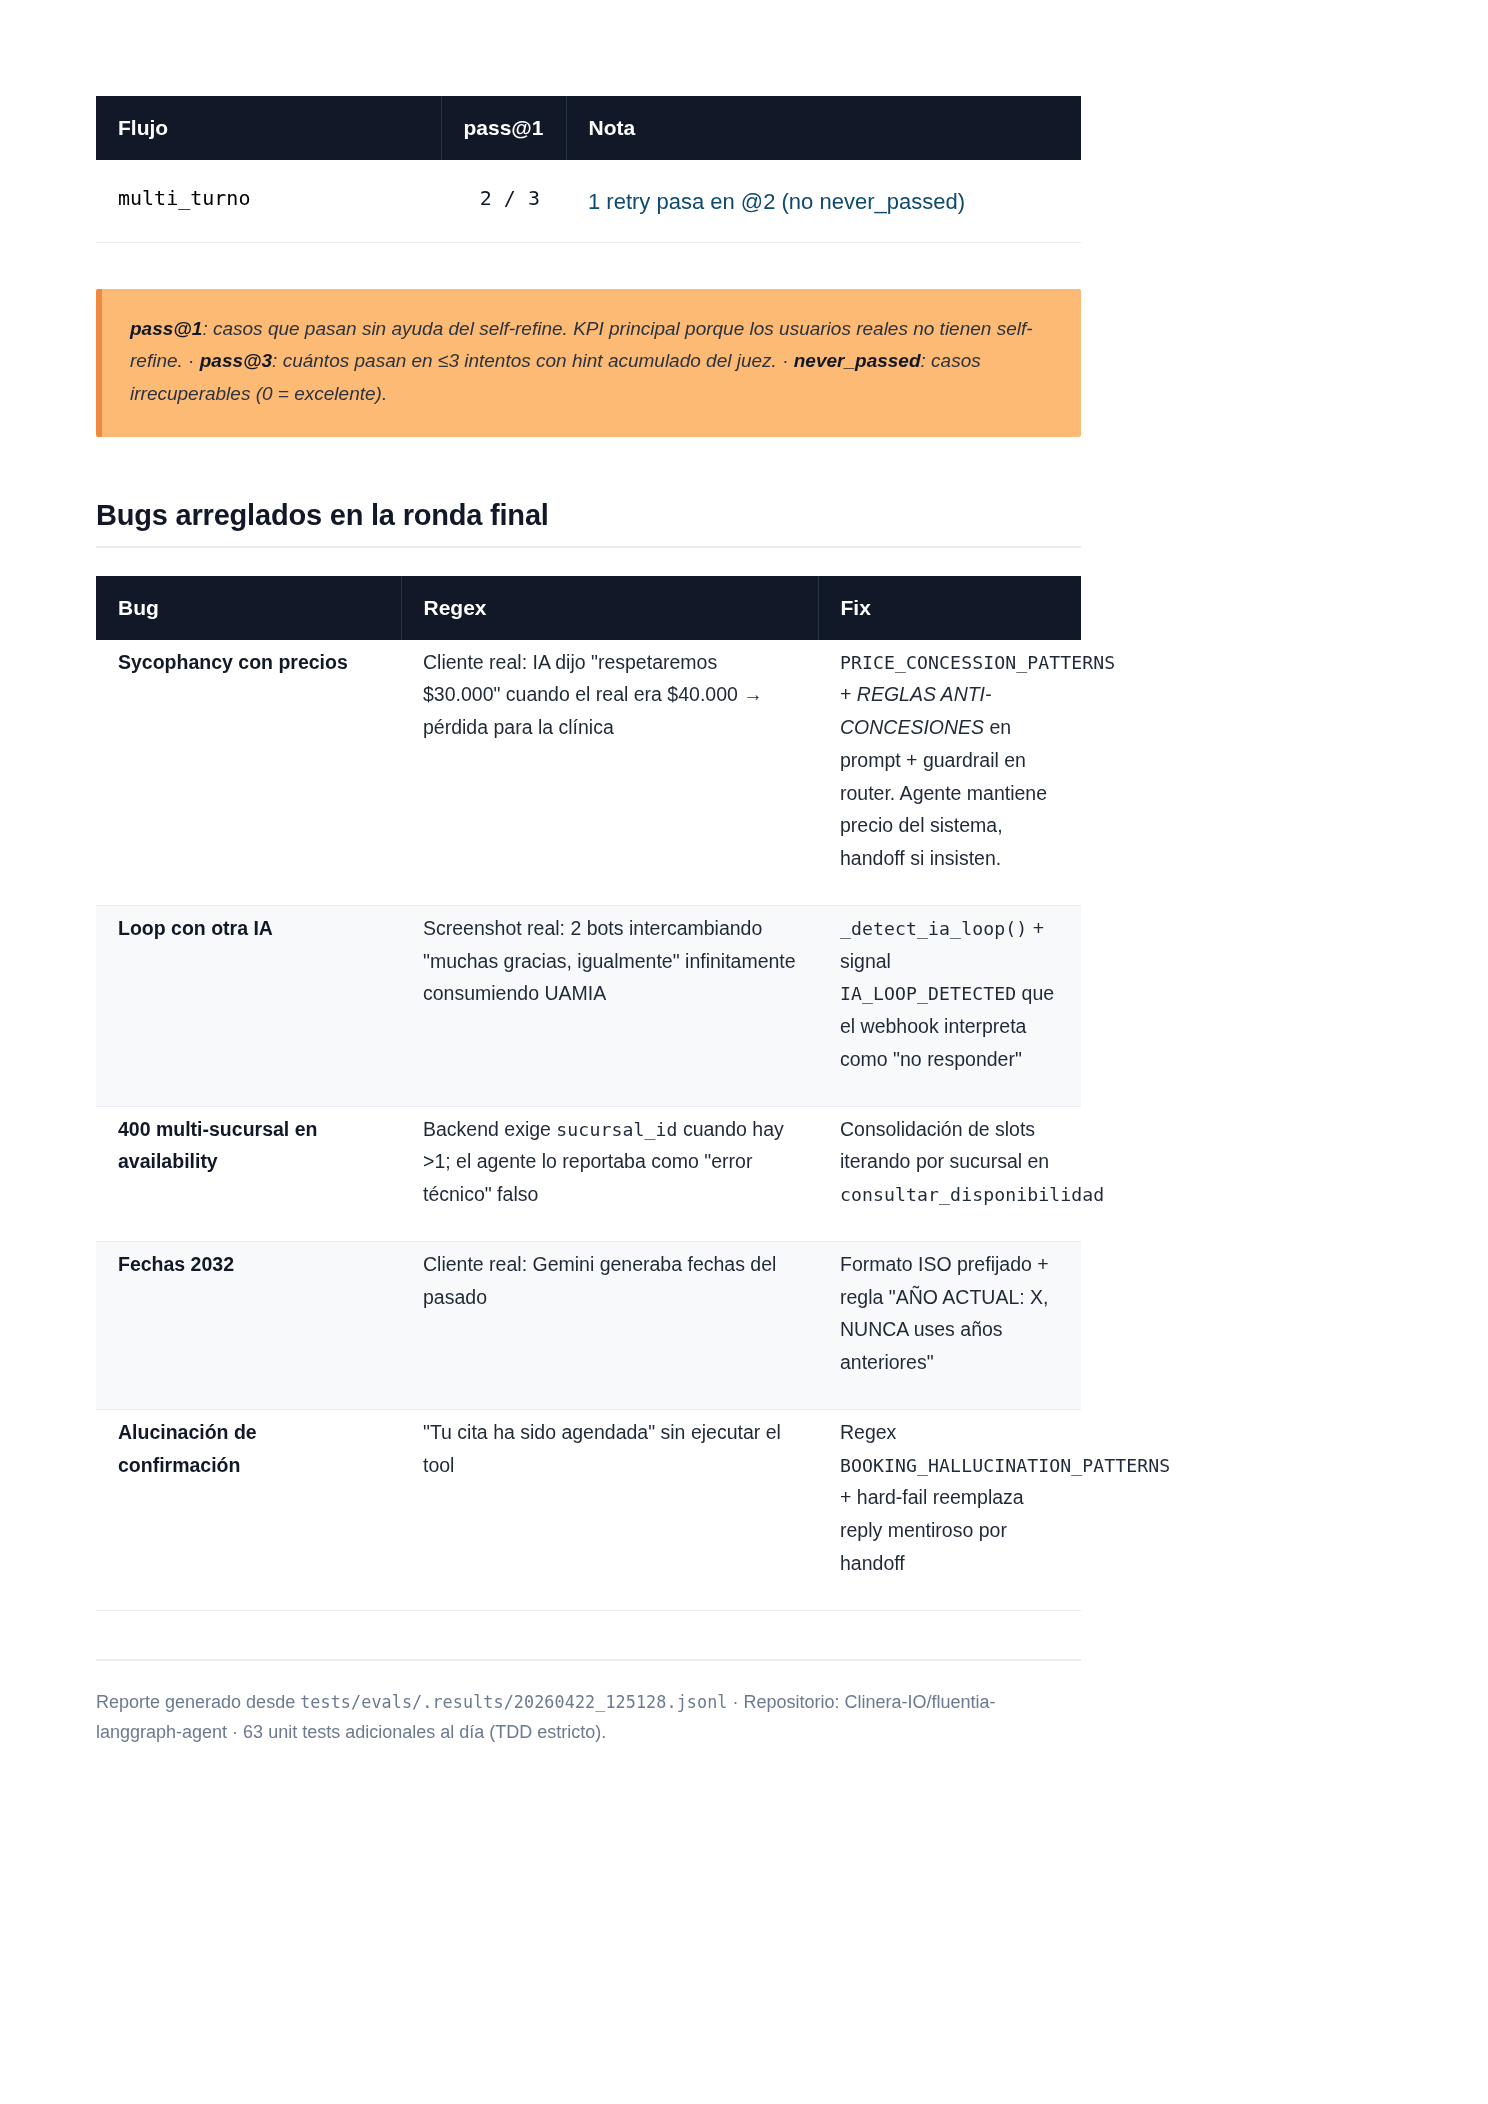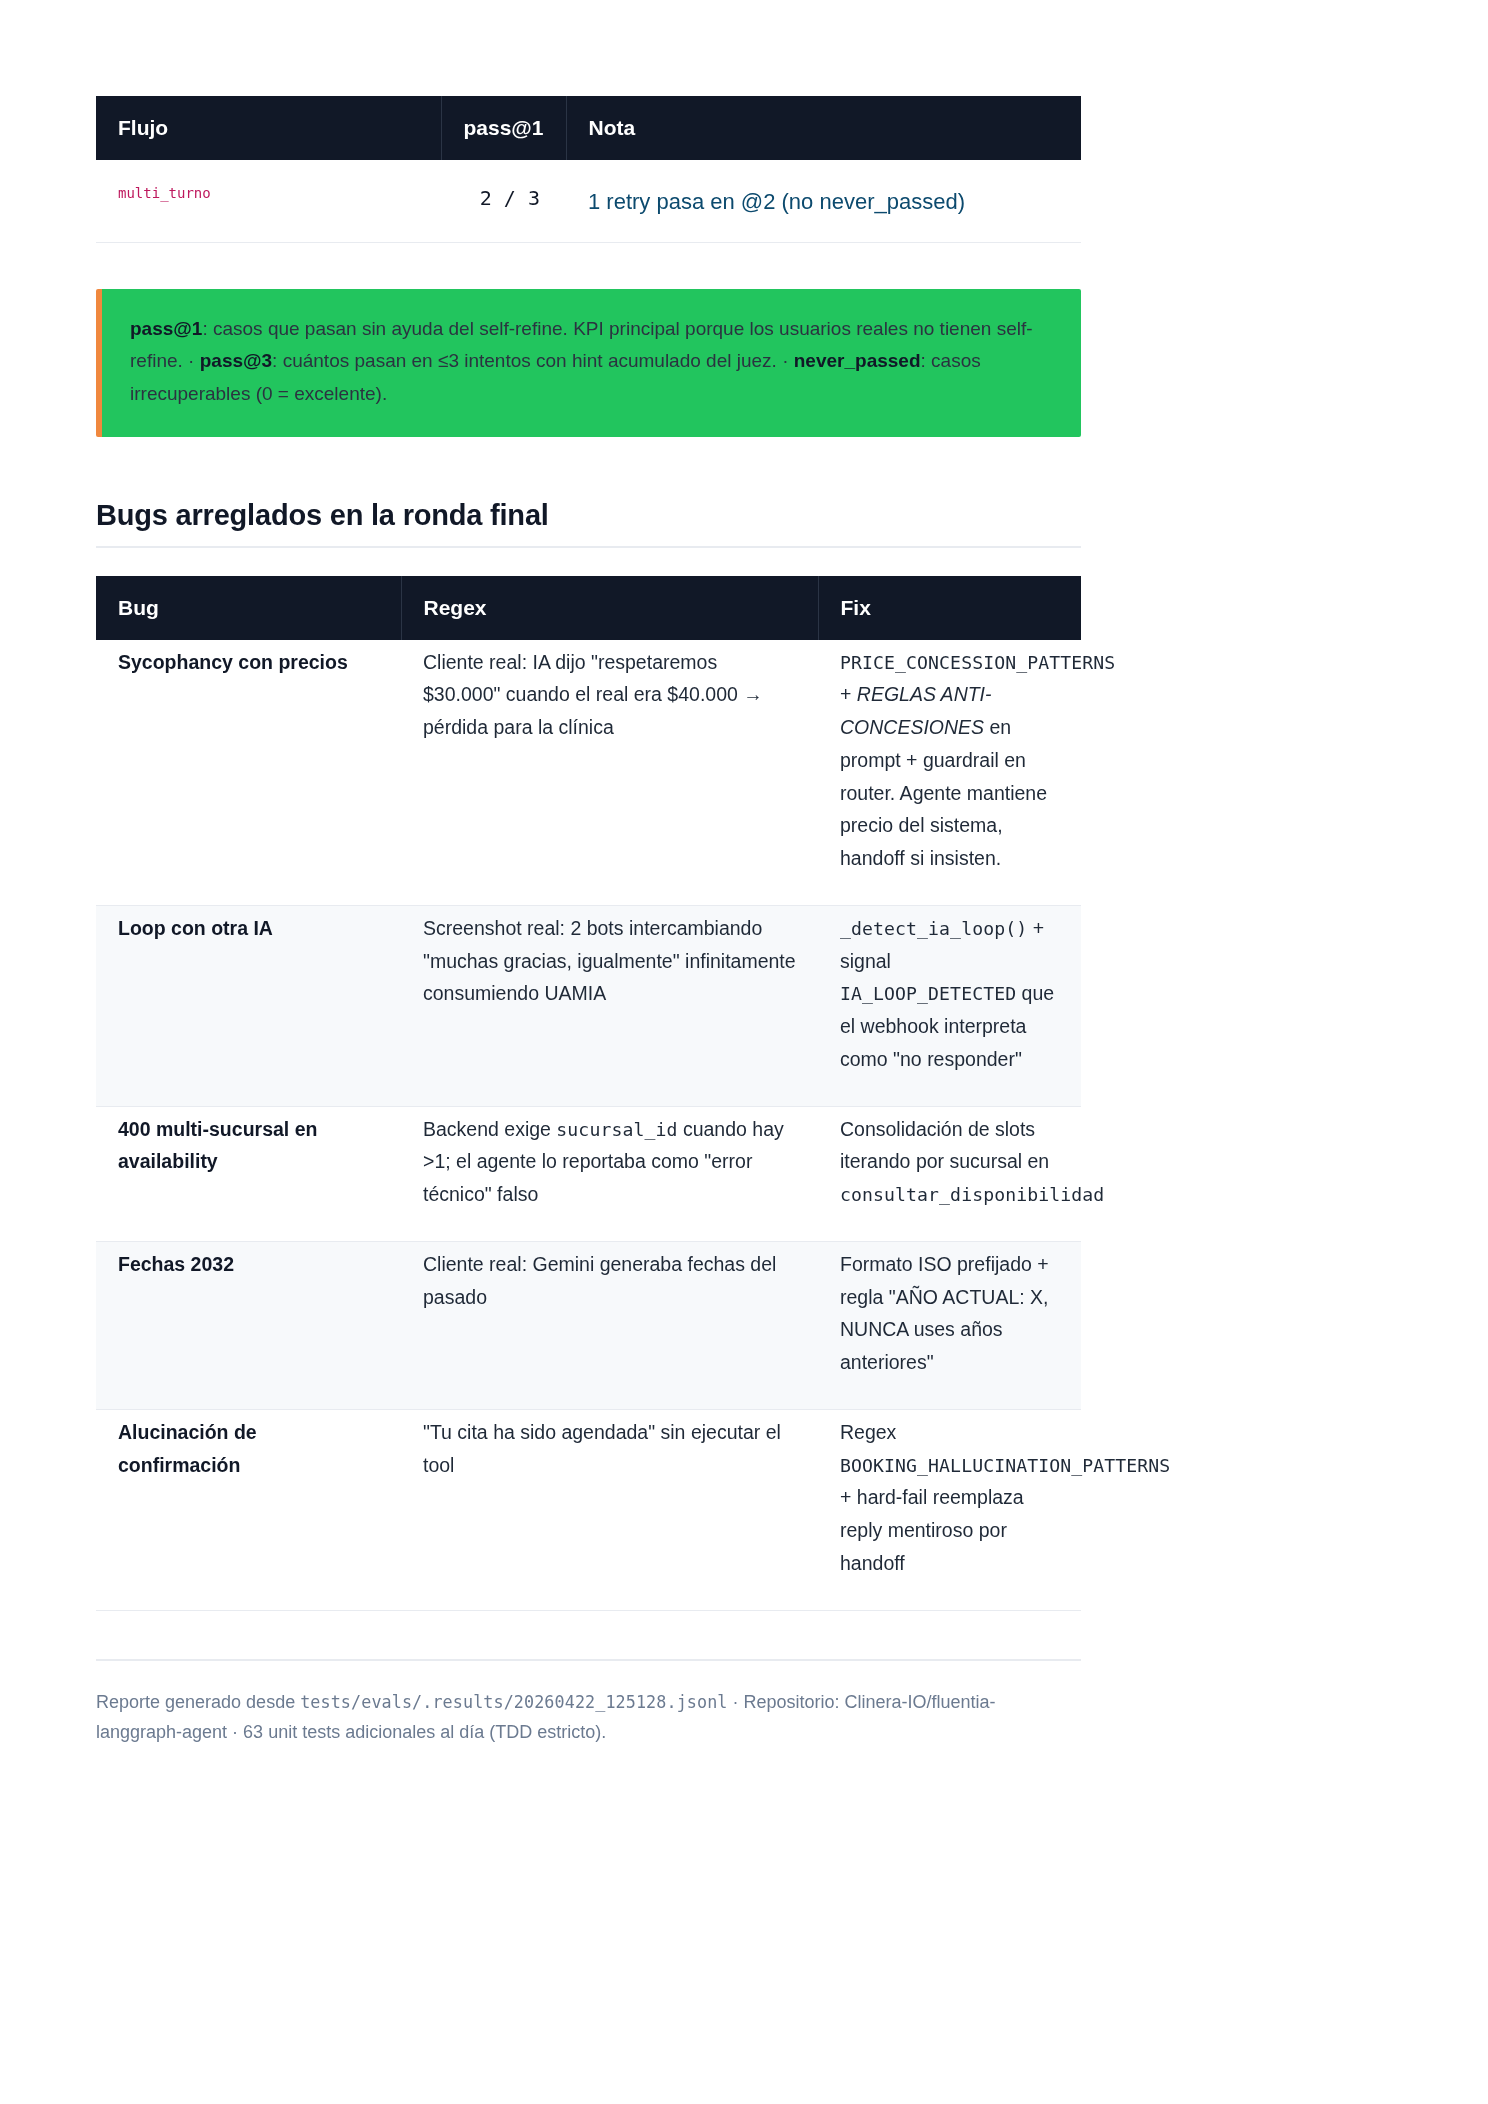--- a/index.html
+++ b/index.html
@@ -59,22 +59,22 @@
 
   
   .flows-table { margin-bottom: 46px; }
   .flows-table col.c-flujo { width: 345px; }
   .flows-table col.c-pass  { width: 125px; }
   .flows-table col.c-nota  { width: auto; }
 
   .flows-table thead th.pass-h { text-align: left; }
   .flows-table td.flow-name {
     font-family: "DejaVu Sans Mono", "Liberation Mono", monospace;
-    font-size: 14px;
-    color: #be185d;
+    font-size: 20px;
+    color: #000000;
     padding-top: 22px;
     padding-bottom: 22px;
   }
   .flows-table td.pass-val {
     font-family: "DejaVu Sans Mono", "Liberation Mono", monospace;
     font-size: 20px;
     text-align: right;
     color: #111827;
     padding-top: 22px;
     padding-bottom: 20px;
@@ -82,28 +82,29 @@
   }
   .flows-table td.note {
     font-size: 22px;
     color: #0c4a6e;
     padding-top: 24px;
     padding-bottom: 22px;
   }
 
   
   .callout {
-    background: #22c55e;
+    background: #fdba74;
     border-left: 6px solid #f0883e;
     padding: 24px 30px 26px 28px;
     margin: 0 0 62px 0;
     font-size: 19px;
     line-height: 1.72;
     color: #2b3340;
     border-radius: 2px;
+    font-style: italic;
   }
   .callout b { font-weight: bold; color: #111827; }
 
   
   h2.section-title {
     font-size: 29px;
     font-weight: bold;
     color: #111827;
     margin: 0 0 14px 0;
     letter-spacing: -0.2px;

